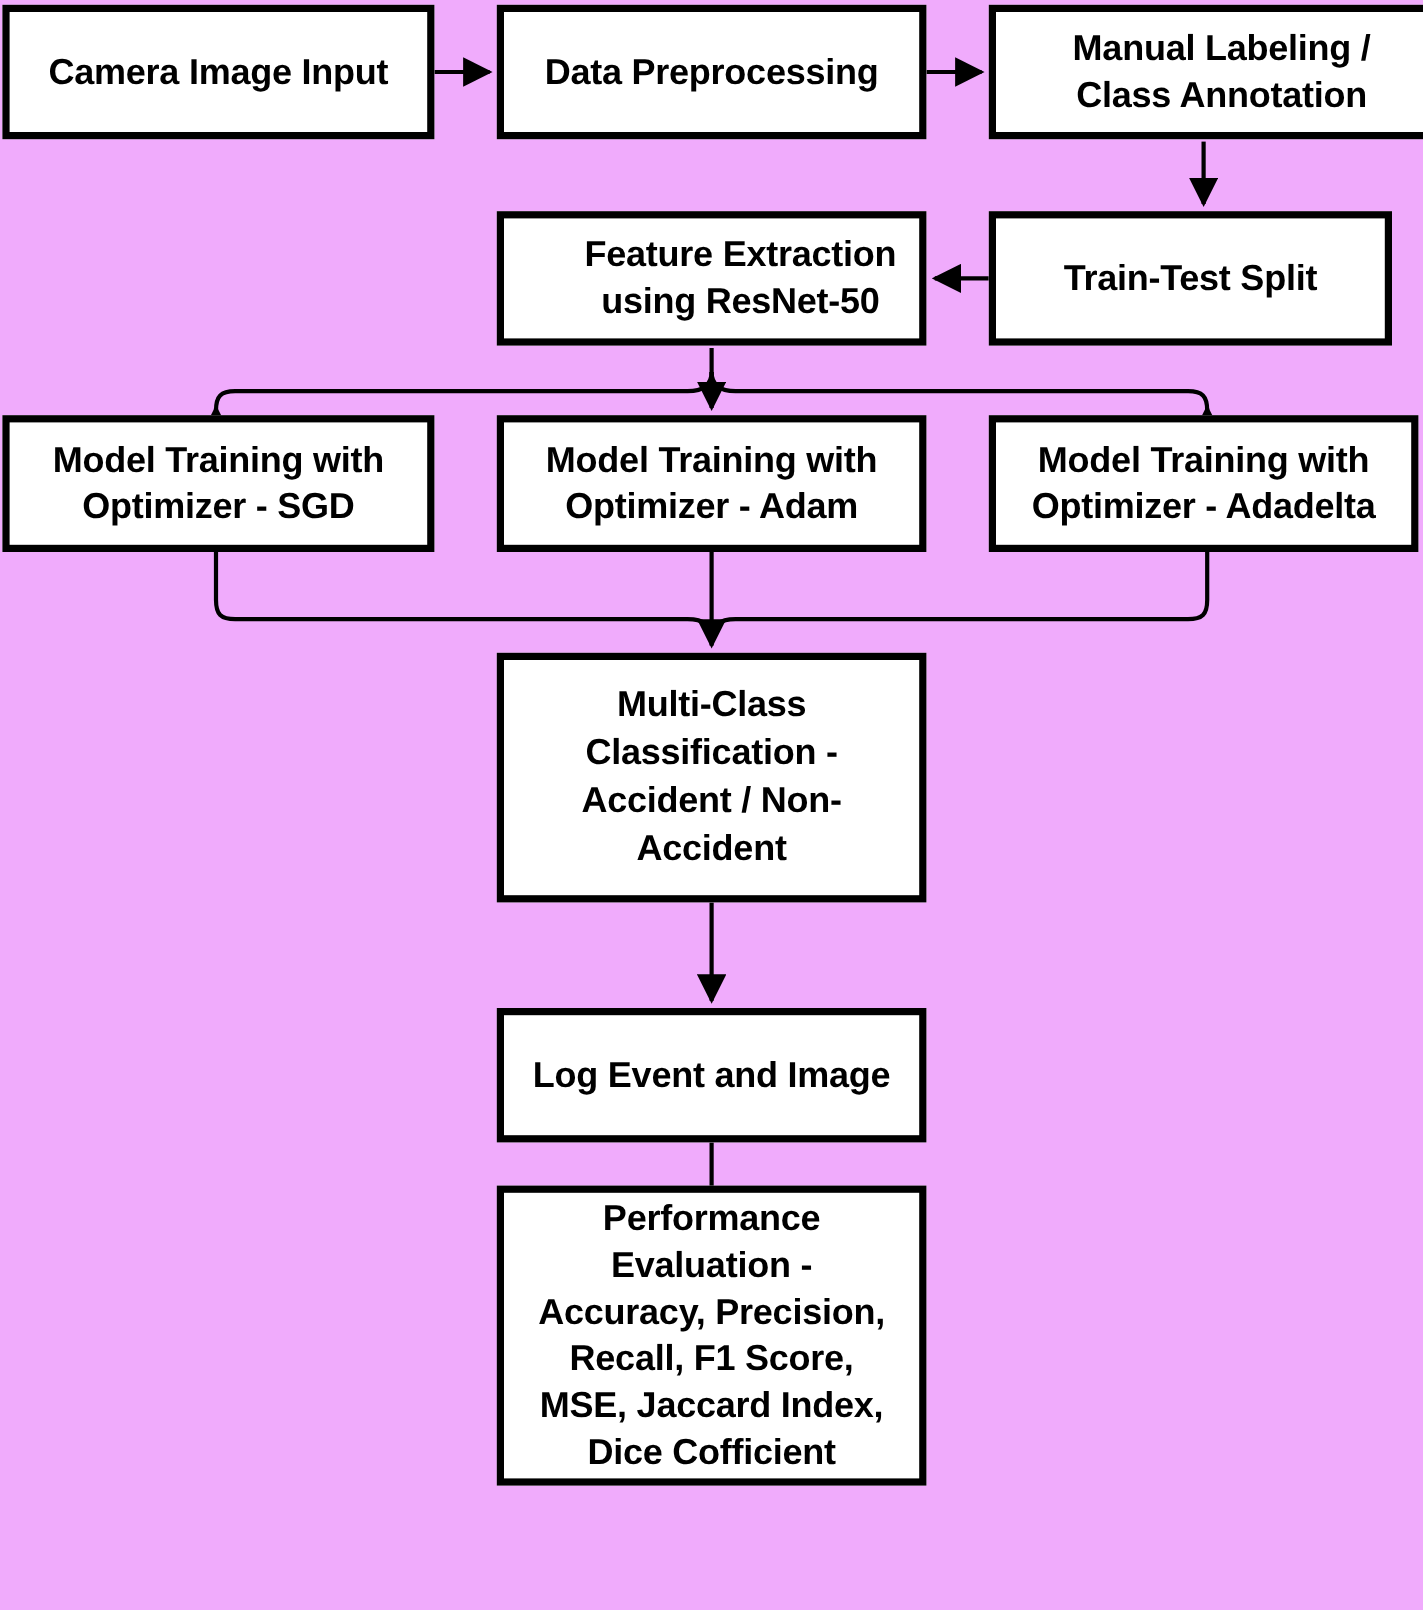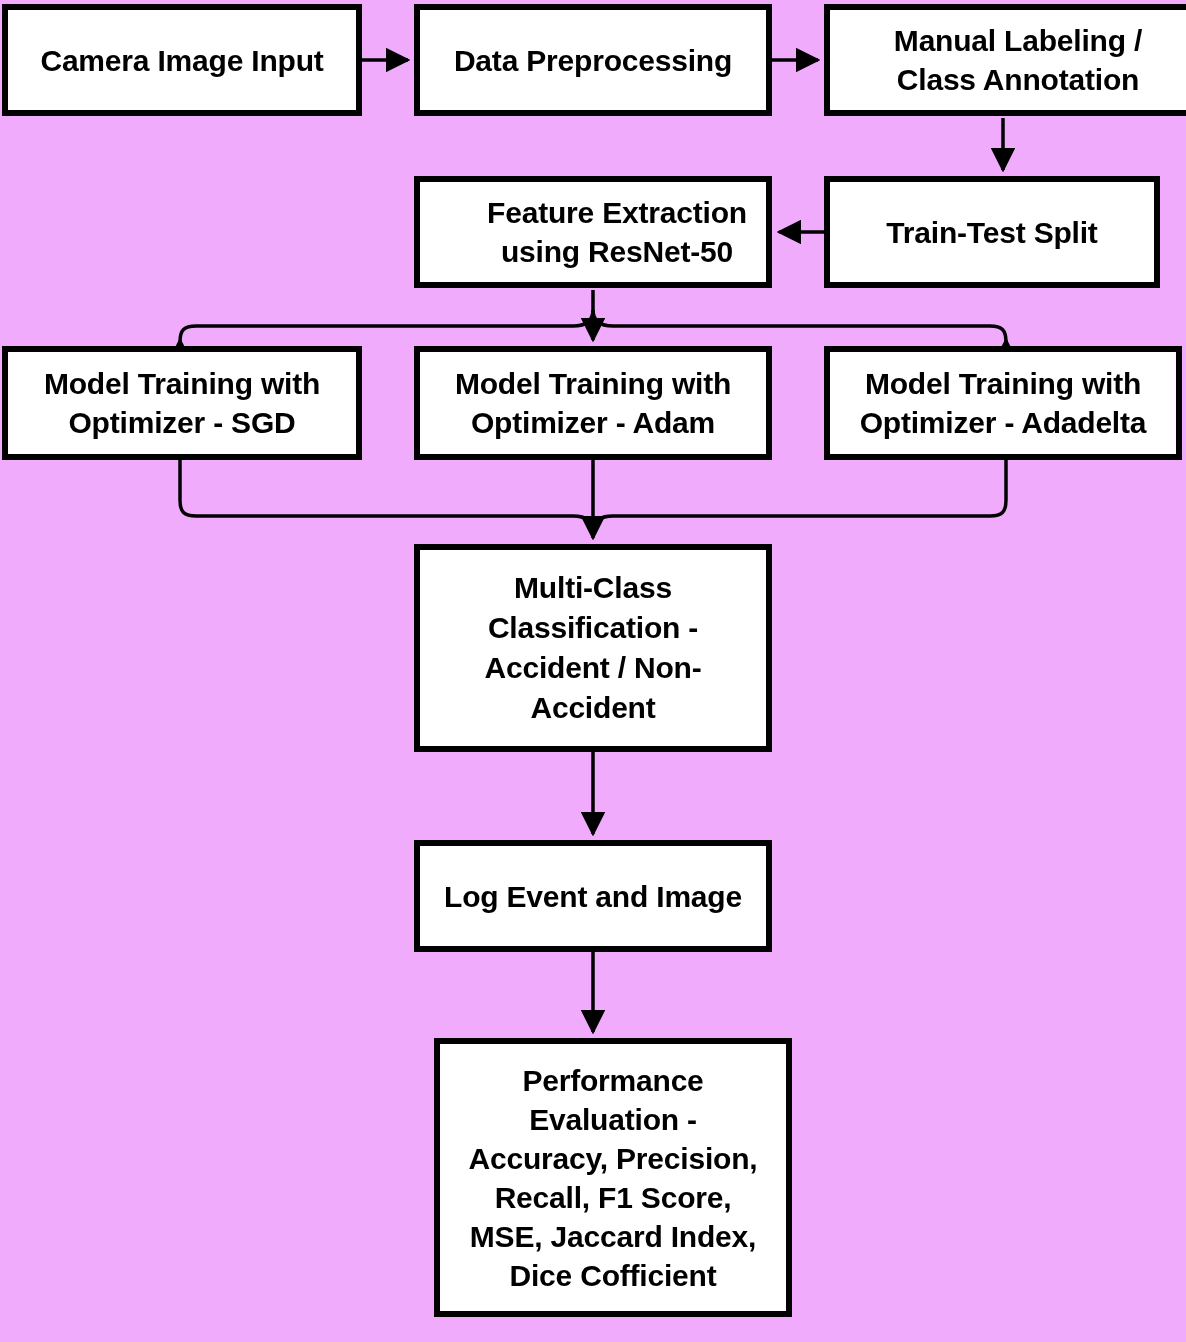--- a/index.html
+++ b/index.html
@@ -51,21 +51,21 @@
   
   #n-feature     { left: 414px; top: 176px;  width: 358px; height: 112px; padding-left: 48px; }
   #n-split       { left: 824px; top: 176px;  width: 336px; height: 112px; }
   
   #n-sgd         { left: 2px;   top: 346px;  width: 360px; height: 114px; }
   #n-adam        { left: 414px; top: 346px;  width: 358px; height: 114px; }
   #n-adadelta    { left: 824px; top: 346px;  width: 358px; height: 114px; }
   
   #n-multiclass  { left: 414px; top: 544px;  width: 358px; height: 208px; }
   #n-log         { left: 414px; top: 840px;  width: 358px; height: 112px; }
-  #n-performance { left: 414px; top: 1038px; width: 358px; height: 279px; margin-left: 20px; }
+  #n-performance { left: 414px; top: 988px; width: 358px; height: 250px; }
 
   #n-multiclass .label  { line-height: 1.34; }
   #n-performance .label { line-height: 1.30; }
 </style>
 </head>
 <body>
 
 <div id="canvas">
 
   <svg class="edges" viewBox="0 0 1186 1342" width="1186" height="1342" xmlns="http://www.w3.org/2000/svg">

